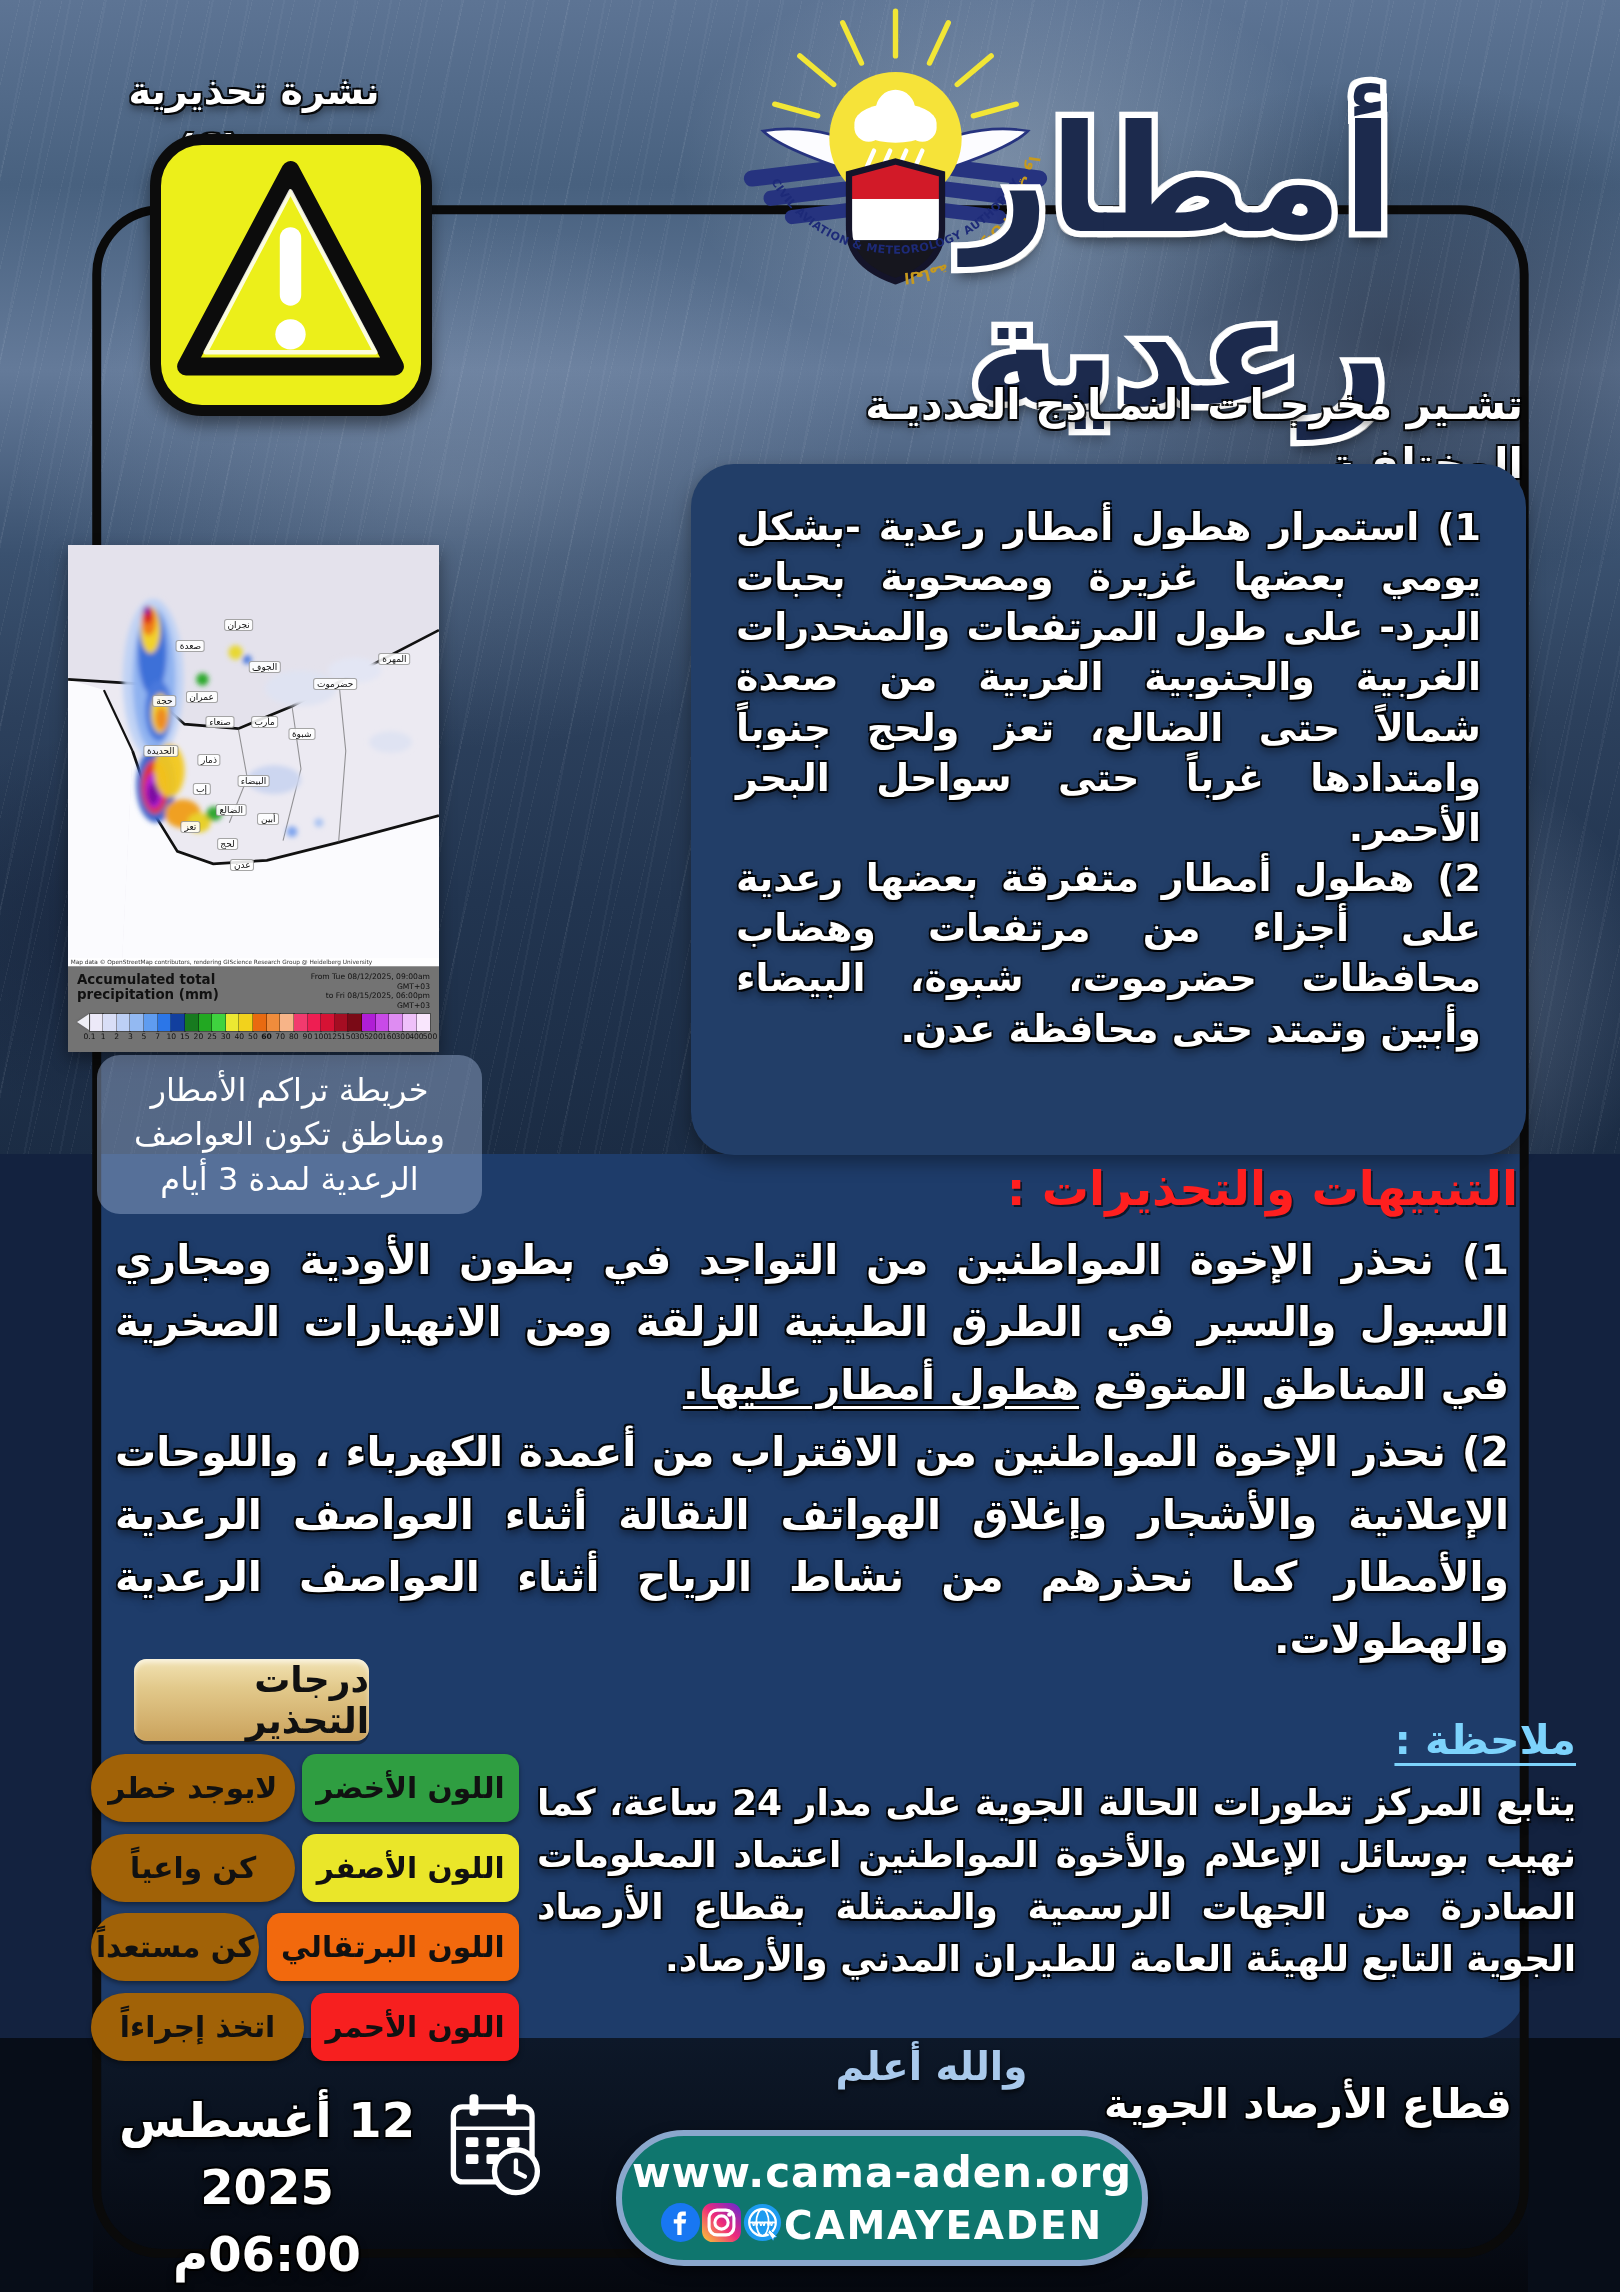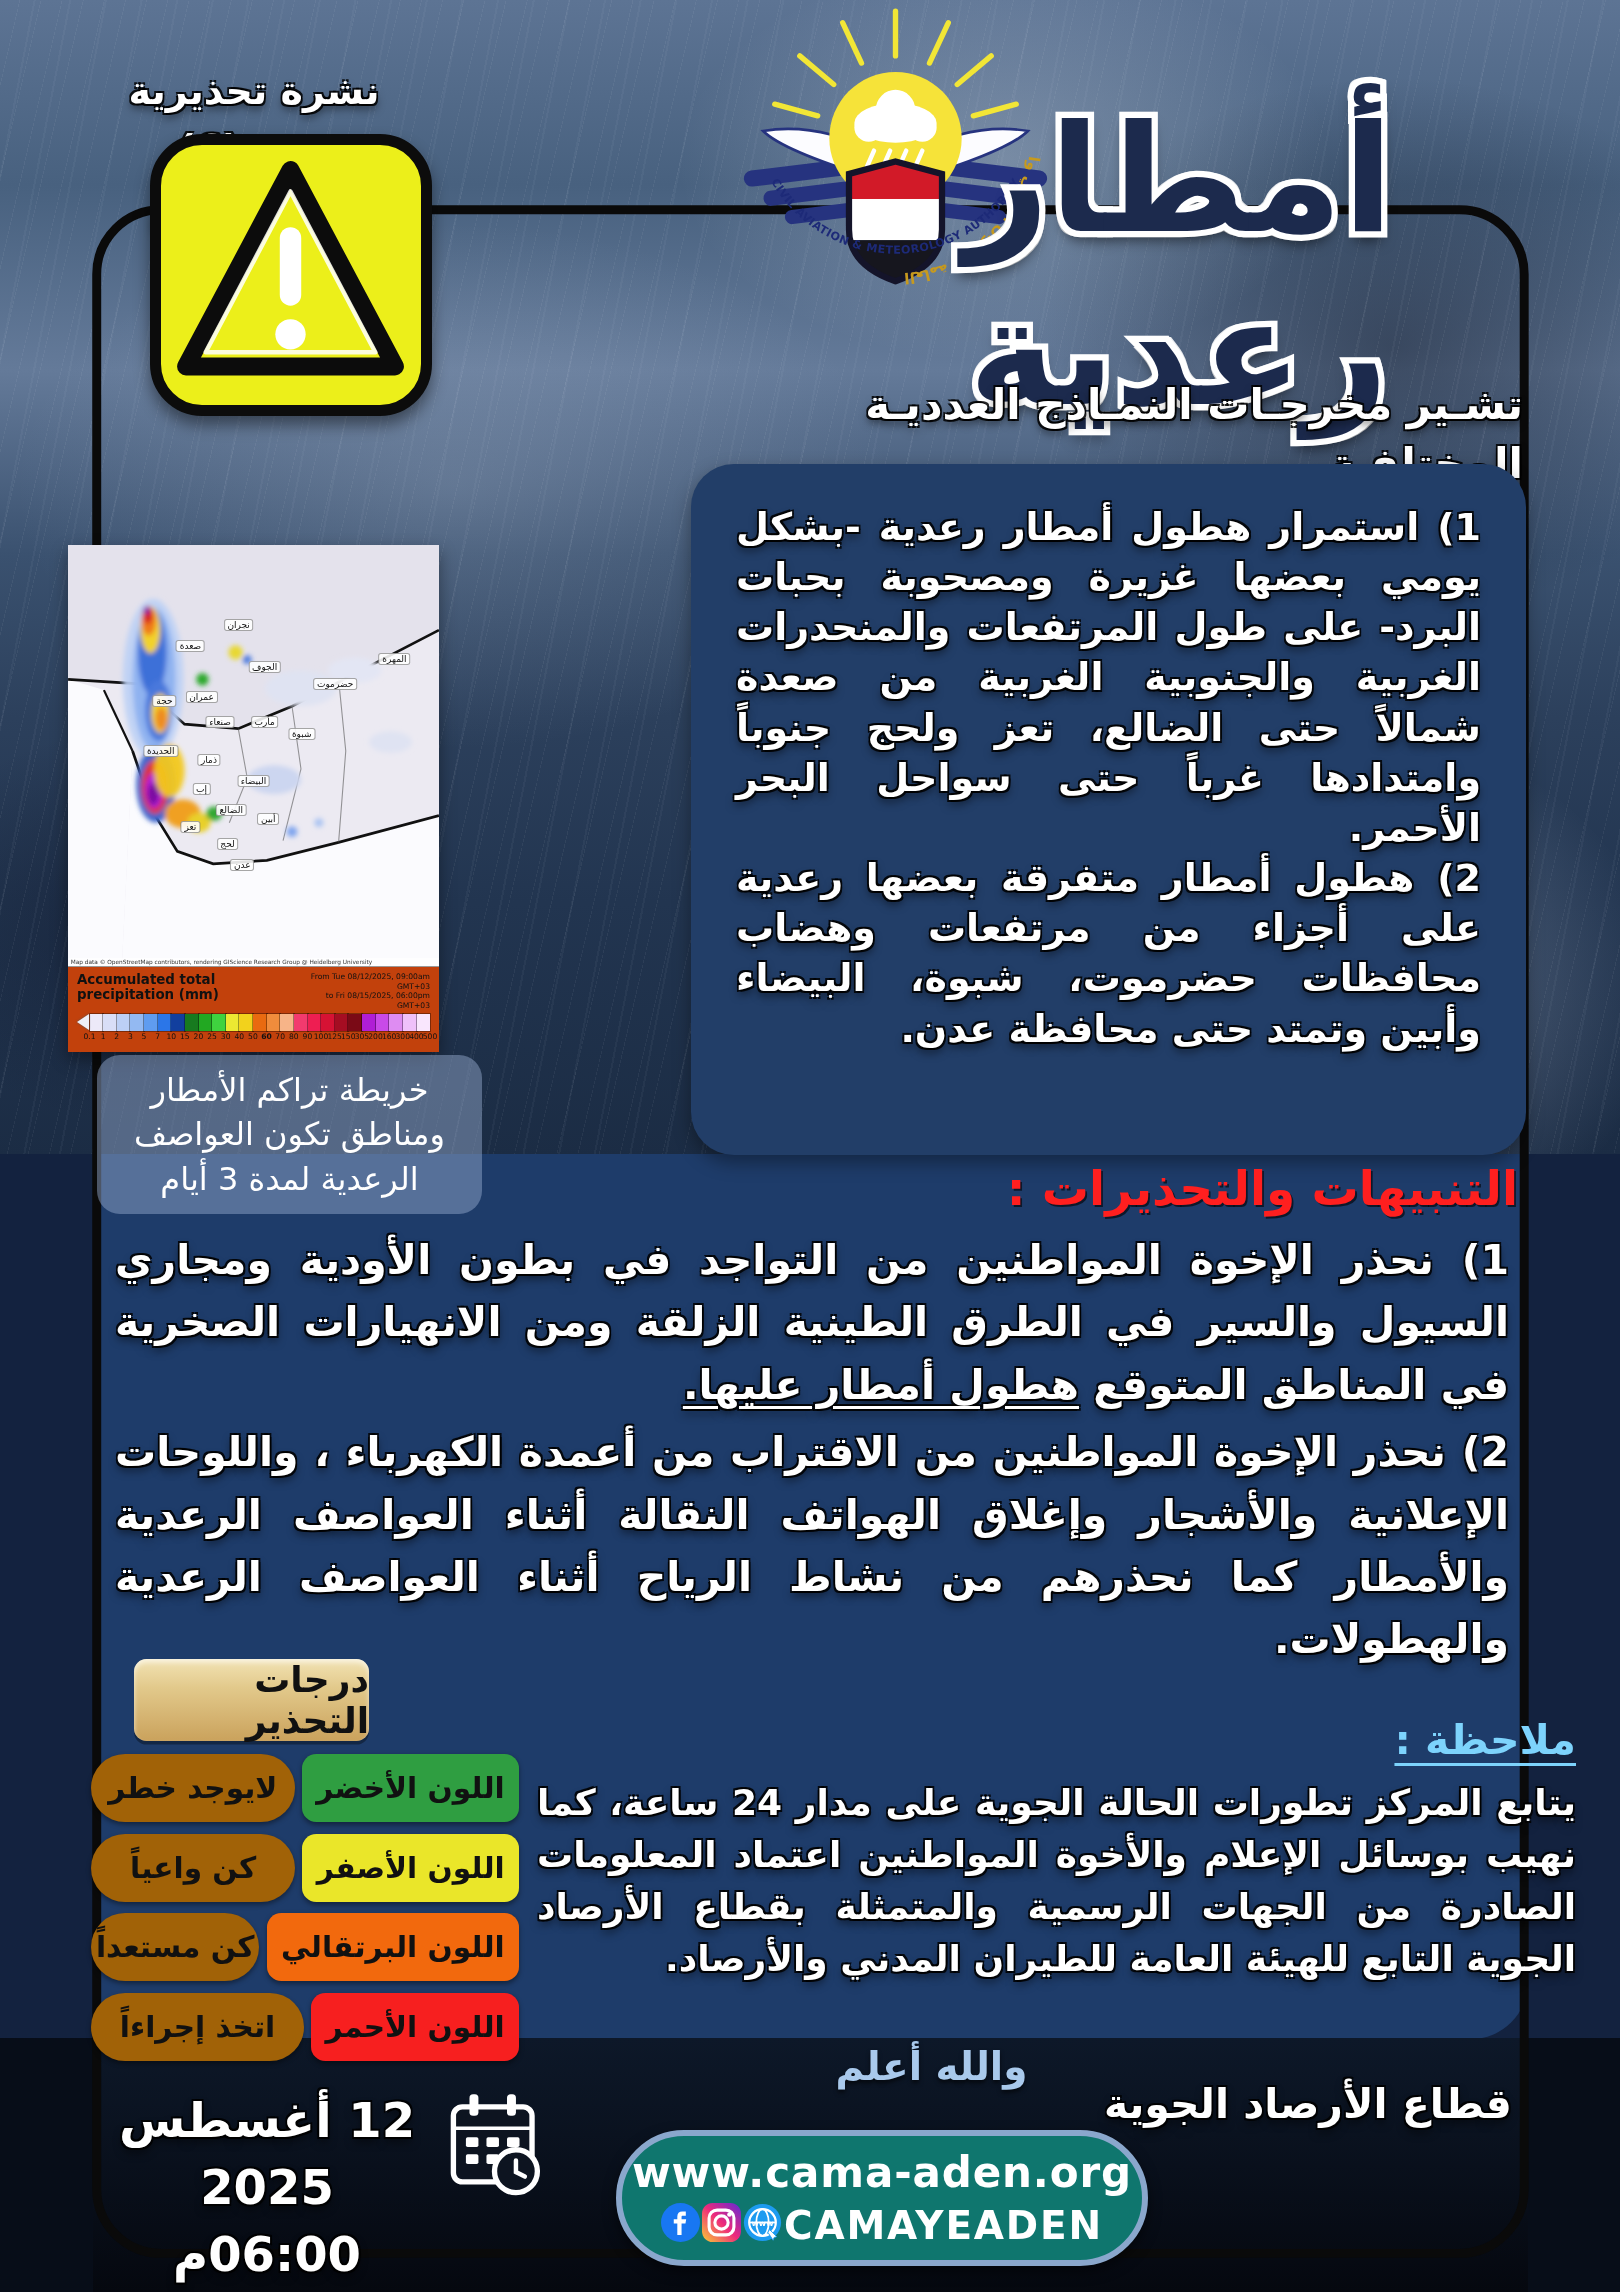--- a/index.html
+++ b/index.html
@@ -47,21 +47,21 @@
 
   
   .mainbox{position:absolute;left:691px;top:464px;width:835px;height:691px;background:#223e68;border-radius:43px;padding:38px 45px;box-shadow:0 7.2px 18px rgba(0,0,0,.35);}
   .mainbox p{margin:0;font-size:38px;line-height:1.32;text-align:justify;text-align-last:right;}
 
   
   .mapcard{position:absolute;left:68px;top:545px;width:371px;height:507px;background:#fff;box-shadow:0 7.2px 16px rgba(0,0,0,.4);}
   .maparea{position:relative;width:371px;height:421px;overflow:hidden;background:#f2f1f6;}
   .maplabel{position:absolute;transform:translate(-50%,-50%);font-size:9px;color:#111;background:rgba(255,255,255,.88);border:0.9px solid rgba(0,0,0,.35);border-radius:2.7px;padding:0 2.7px;white-space:nowrap;direction:rtl;}
   .attrib{position:absolute;left:0;bottom:0;width:100%;font-size:5.8px;color:#333;background:rgba(255,255,255,.65);padding:0.9px 2.7px;}
-  .legendbox{position:relative;width:371px;height:86px;background:#c2410c;border-top:0.9px solid #999;padding:5.4px 9px 1.8px;}
+  .legendbox{position:relative;width:371px;height:86px;background:#737373;border-top:0.9px solid #999;padding:5.4px 9px 1.8px;}
   .legendhead{display:flex;justify-content:space-between;align-items:flex-start;}
   .legendtitle{font-size:13.4px;font-weight:bold;color:#111;}
   .legendperiod{font-size:7.6px;color:#111;text-align:right;line-height:1.25;white-space:pre-line;}
   .legendbar{position:relative;margin-left:12.5px;margin-top:3.6px;height:17px;display:flex;}
   .legendbar::before{content:"";position:absolute;left:-12.5px;top:0;border-top:8.5px solid transparent;border-bottom:8.5px solid transparent;border-right:12.5px solid #efeff6;filter:drop-shadow(0 0 0.9px #555);}
   .legendbar .seg{flex:1;height:100%;outline:0.9px solid rgba(0,0,0,.35);}
   .legendticks{position:relative;margin-left:12.5px;height:12.5px;}
   .legendticks span{position:absolute;top:0.9px;transform:translateX(-50%);font-size:7.6px;color:#111;}
 
   .mapcaption{position:absolute;left:97px;top:1055px;width:385px;background:rgba(148,170,205,.48);border-radius:23px;padding:12.5px 16px;text-align:center;font-size:32px;color:#fff;line-height:1.4;}

